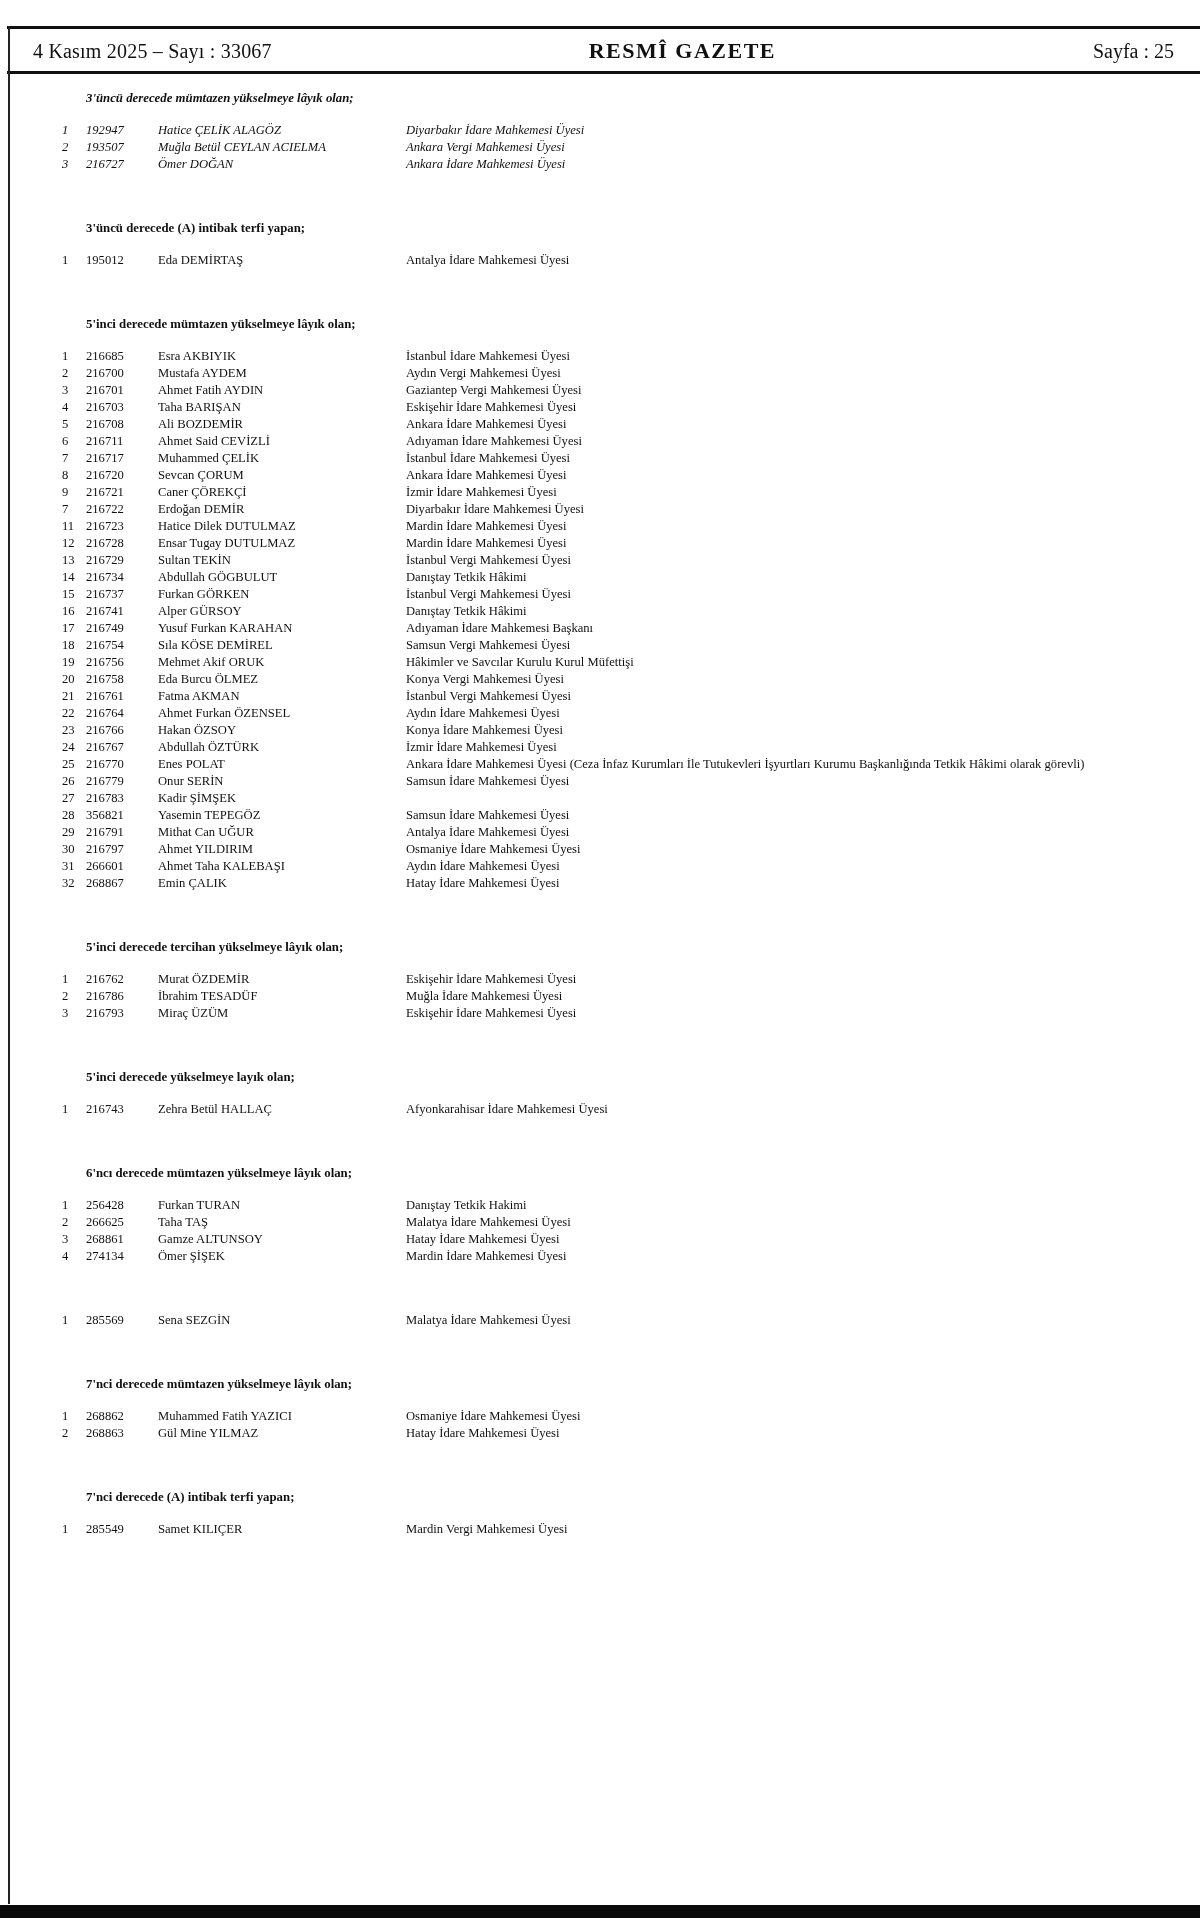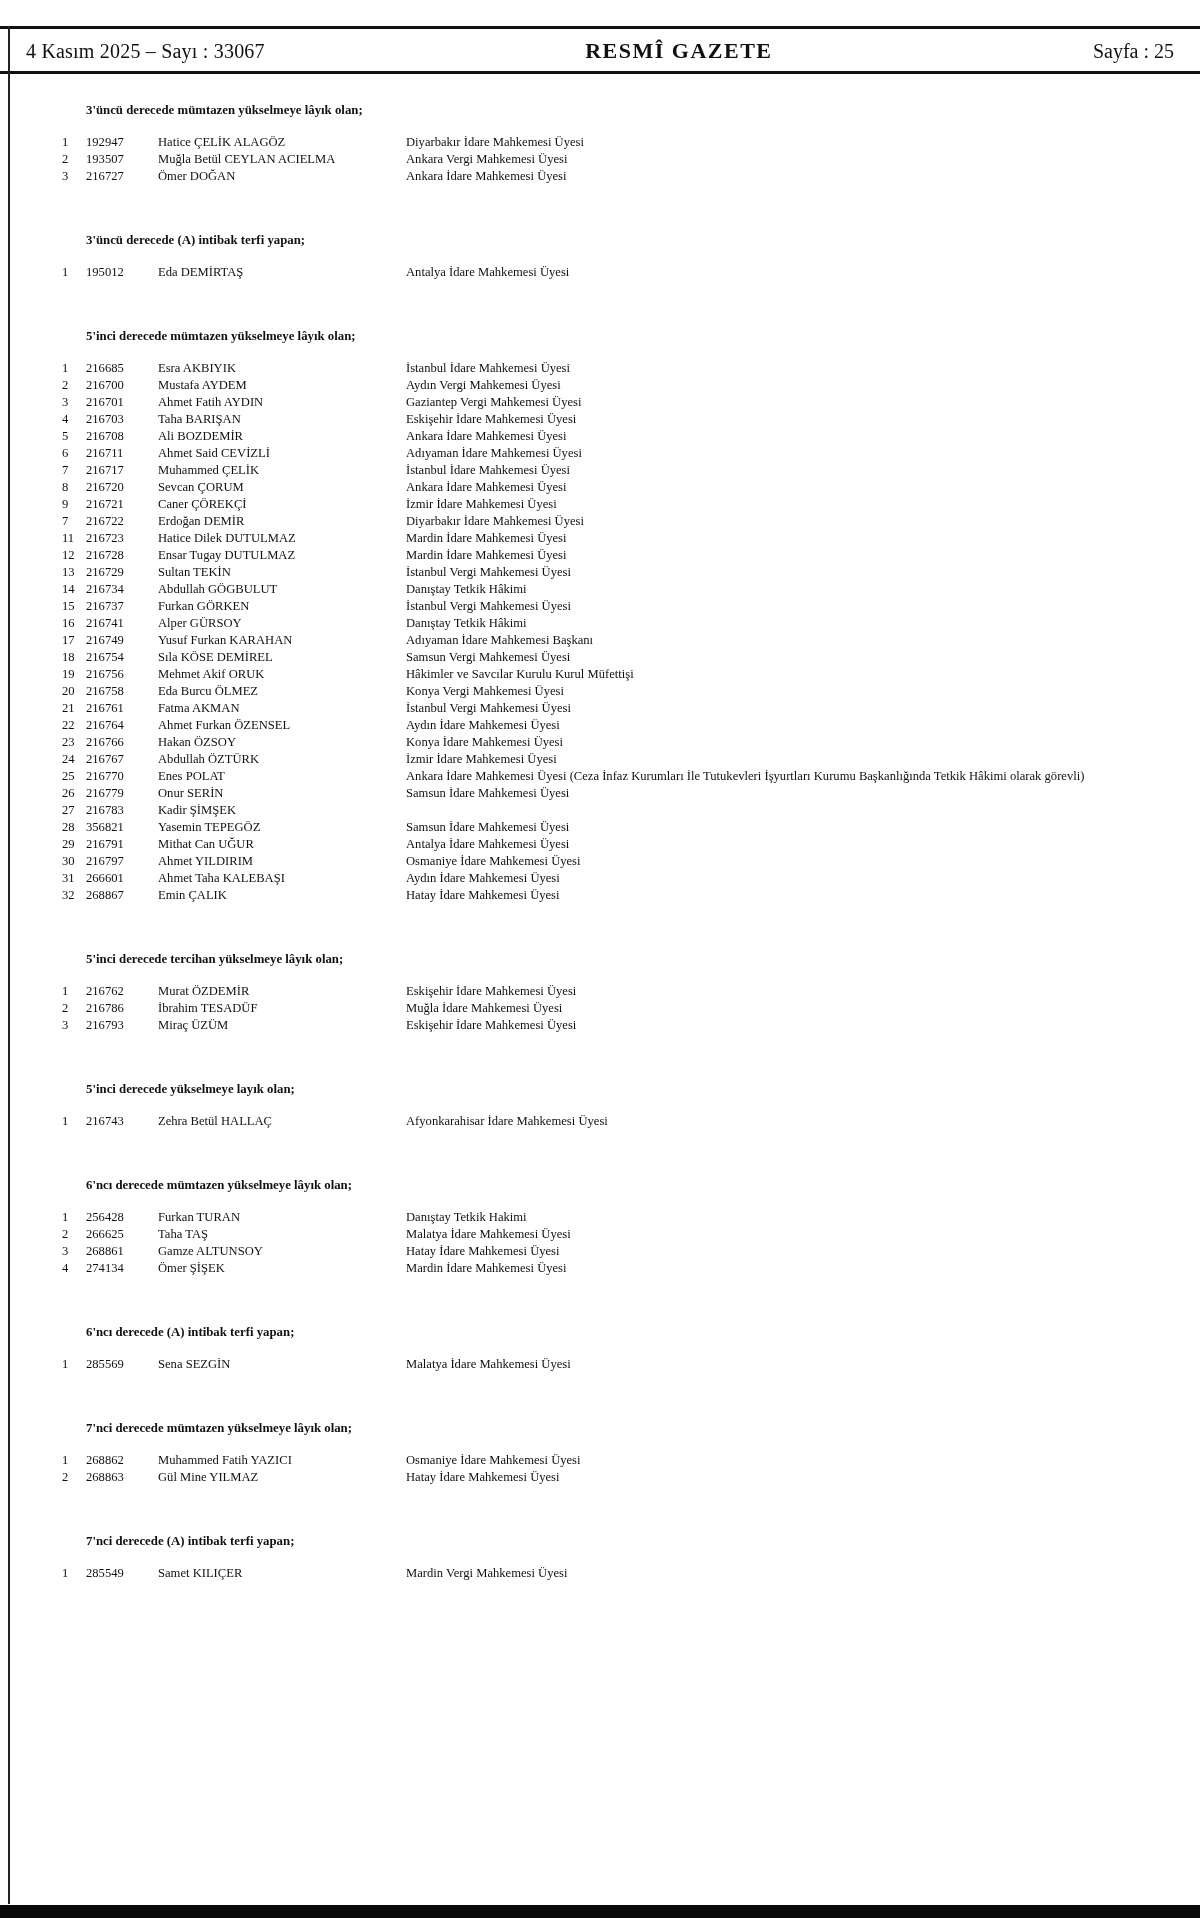--- a/index.html
+++ b/index.html
@@ -19,36 +19,36 @@
     width: 2px;
     background: #222;
   }
   .bottom-bar {
     position: absolute;
     left: 0; right: 0; bottom: 0;
     height: 13px;
     background: #0a0a0a;
   }
   .masthead {
-    margin: 26px 0 0 0;
+    margin: 26px 0 0 7px;
     border-top: 3px solid #111;
     border-bottom: 3px solid #111;
     padding: 9px 26px 7px 26px;
     display: flex;
     align-items: baseline;
     justify-content: space-between;
   }
   .masthead .date-issue { font-size: 20px; letter-spacing: 0.2px; }
   .masthead .gazette-title { font-size: 22px; letter-spacing: 1.5px; font-weight: 700; }
   .masthead .page-no { font-size: 20px; }
   .content {
     padding: 0 45px 0 62px;
   }
   .section { margin-top: 47px; }
-  .section:first-child { margin-top: 28px; }
+  .section:first-child { margin-top: 16px; font-style: italic; }
   .section-heading {
     font-size: 12.8px;
     font-weight: bold;
     margin: 0 0 0 24px;
     line-height: 17px;
   }
   .rows { margin-top: 15px; }
   .row {
     display: grid;
     grid-template-columns: 24px 72px 248px 1fr;
@@ -359,21 +359,20 @@
           </div>
           <div class="row">
             <span class="cell no">4</span>
             <span class="cell reg">274134</span>
             <span class="cell name">Ömer ŞİŞEK</span>
             <span class="cell pos">Mardin İdare Mahkemesi Üyesi</span>
           </div>
         </div>
       </div>
       <div class="section">
-        <div class="section-heading">6'ncı derecede (A) intibak terfi yapan;</div>
         <div class="rows">
           <div class="row">
             <span class="cell no">1</span>
             <span class="cell reg">285569</span>
             <span class="cell name">Sena SEZGİN</span>
             <span class="cell pos">Malatya İdare Mahkemesi Üyesi</span>
           </div>
         </div>
       </div>
       <div class="section">

